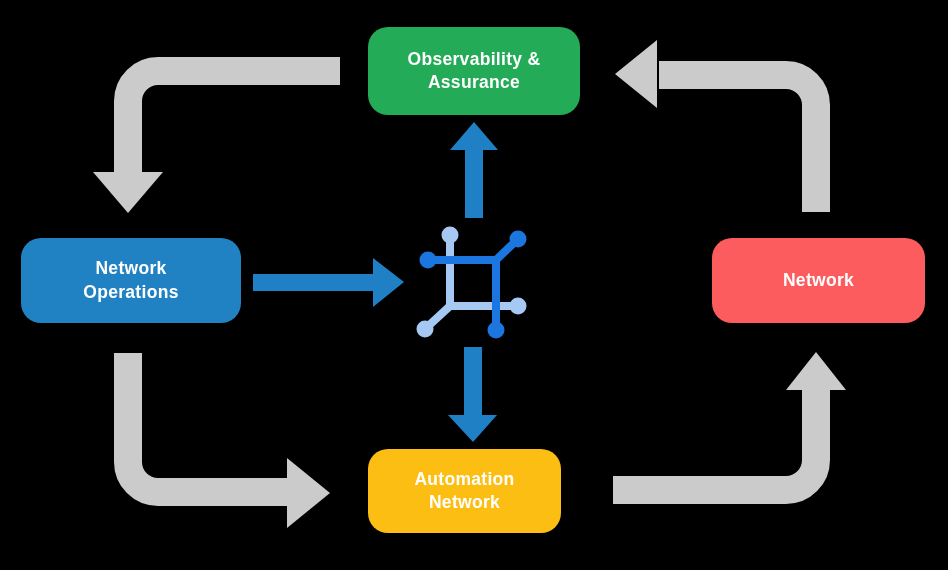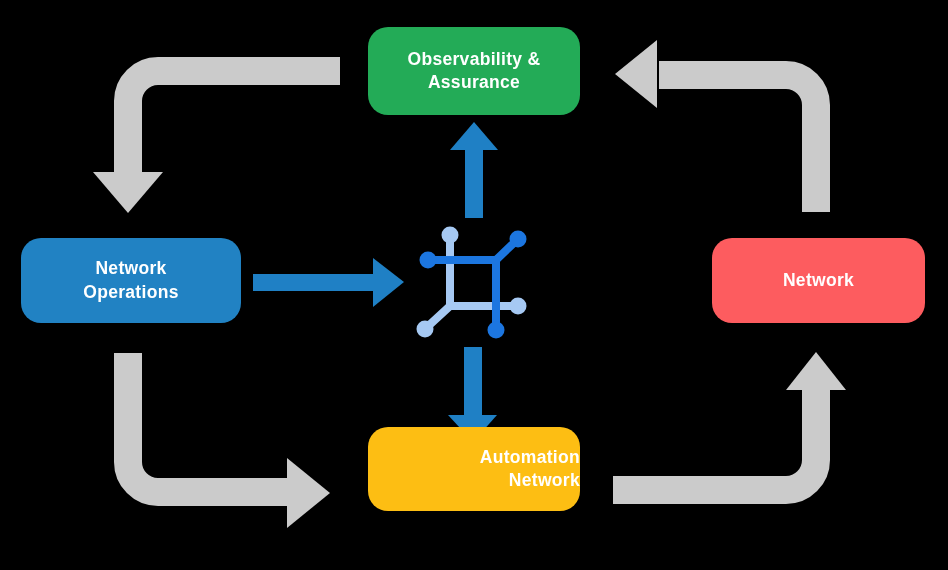--- a/index.html
+++ b/index.html
@@ -30,21 +30,21 @@
     text-align: center;
     color: #fff;
     font-size: 17.5px;
     font-weight: 600;
     letter-spacing: 0.3px;
     line-height: 1.32;
   }
   .node-observability { left: 368px; top: 27px;  width: 212px; height: 88px; }
   .node-operations    { left: 21px;  top: 238px; width: 220px; height: 85px; }
   .node-infrastructure{ left: 712px; top: 238px; width: 213px; height: 85px; }
-  .node-tooling       { left: 368px; top: 427px; width: 212px; height: 84px; align-items: flex-end; }
+  .node-tooling       { left: 368px; top: 449px; width: 193px; height: 84px; }
 </style>
 </head>
 <body>
 
 <div class="canvas">
 
   <svg class="arrow-layer" viewBox="0 0 948 570" xmlns="http://www.w3.org/2000/svg">
 
     <g>
       <path d="M340,71 L158,71 A30,30 0 0 0 128,101 L128,174" fill="none" stroke-width="28" stroke="#CBCBCB"></path>

